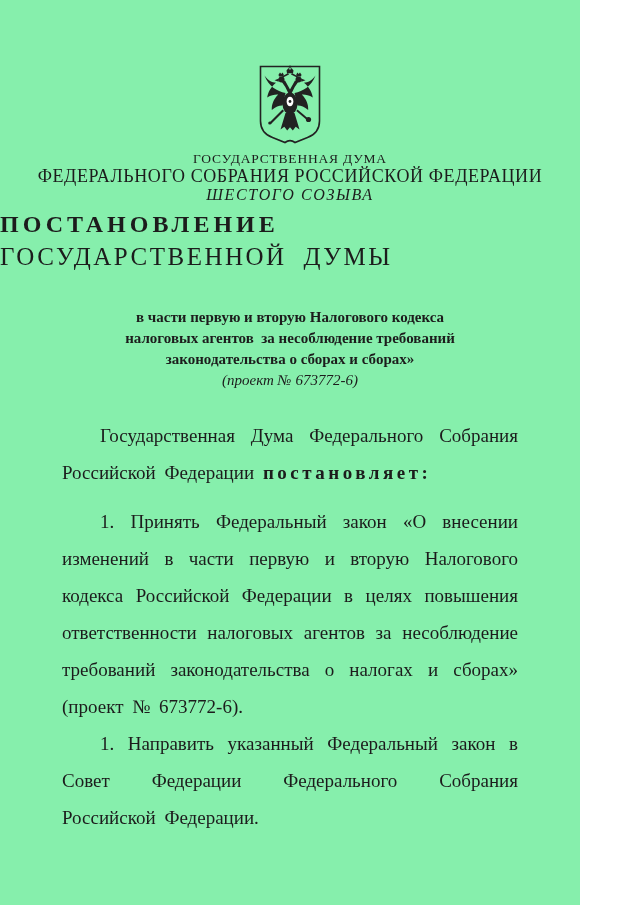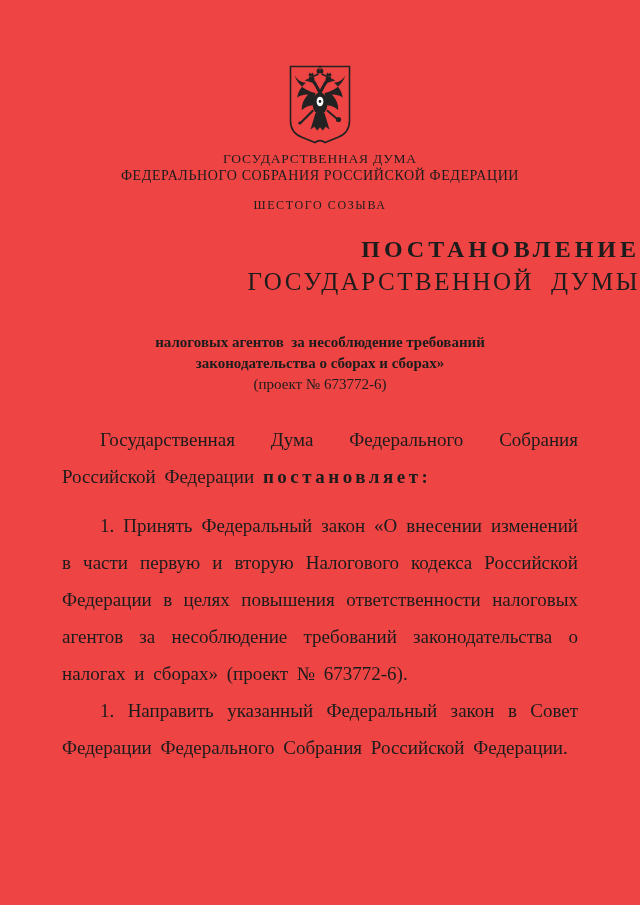--- a/index.html
+++ b/index.html
@@ -1,39 +1,39 @@
 <!DOCTYPE html>
 <html><head>
 <meta charset="utf-8">
 <style>
   html, body { margin: 0; padding: 0; background: #ffffff; }
   .page {
     position: relative;
-    width: 640px;
+    width: 580px;
     height: 905px;
-    background: #ef4444;
+    background: #86efac;
     color: #1c1c1c;
     font-family: "Liberation Serif", "DejaVu Serif", serif;
     overflow: hidden;
   }
   .emblem { width: 70px; height: 84px; margin: 64px auto 2px auto; }
   .emblem svg { display: block; width: 70px; height: 84px; }
 
   .header { text-align: center; }
   .header-line1 { font-size: 13.5px; letter-spacing: 0.8px; line-height: 17px; }
-  .header-line2 { font-size: 14px;   letter-spacing: 0.6px; line-height: 18px; }
-  .header-line3 { font-size: 12px;   letter-spacing: 1.6px; line-height: 16px; margin-top: 12px; }
+  .header-line2 { font-size: 18px;   letter-spacing: 0.6px; line-height: 18px; }
+  .header-line3 { font-size: 16px;   letter-spacing: 1.6px; line-height: 16px; margin-top: 2px; font-style: italic; }
 
-  .title { text-align: right; margin-top: 22px; }
+  .title { text-align: left; margin-top: 7px; }
   .title-line1 { font-size: 24px; font-weight: bold; letter-spacing: 4px; line-height: 28px; }
   .title-line2 { font-size: 25px; letter-spacing: 2.5px; word-spacing: 8px; line-height: 24px; margin-top: 7px; }
 
   .subject { text-align: center; margin-top: 38px; font-size: 15px; font-weight: bold; line-height: 21px; }
   .subject-line { white-space: pre-wrap; }
-  .subject .project { font-weight: normal; }
+  .subject .project { font-weight: normal; font-style: italic; }
 
   .bodytext {
     margin: 26px 62px 0 62px;
     font-size: 19px;
     line-height: 37px;
     text-align: justify;
     word-spacing: 4px;
   }
   .para { margin: 0; text-indent: 38px; }
   .para.spaced-top { margin-top: 12px; }
@@ -92,20 +92,21 @@
     <div class="header-line2">ФЕДЕРАЛЬНОГО СОБРАНИЯ РОССИЙСКОЙ ФЕДЕРАЦИИ</div>
     <div class="header-line3">ШЕСТОГО СОЗЫВА</div>
   </div>
 
   <div class="title">
     <div class="title-line1">ПОСТАНОВЛЕНИЕ</div>
     <div class="title-line2">ГОСУДАРСТВЕННОЙ  ДУМЫ</div>
   </div>
 
   <div class="subject">
+    <div class="subject-line">в части первую и вторую Налогового кодекса</div>
     <div class="subject-line">налоговых агентов  за несоблюдение требований</div>
     <div class="subject-line">законодательства о сборах и сборах»</div>
     <div class="subject-line project">(проект № 673772-6)</div>
   </div>
 
   <div class="bodytext">
     <p class="para"><span>Государственная Дума Федерального Собрания Российской Федерации </span><span class="decree">постановляет:</span></p>
     <p class="para spaced-top">1. Принять Федеральный закон «О внесении изменений в части первую и вторую Налогового кодекса Российской Федерации в целях повышения ответственности налоговых агентов за несоблюдение требований законодательства о налогах и сборах» (проект № 673772-6).</p>
     <p class="para">1. Направить указанный Федеральный закон в Совет Федерации Федерального Собрания Российской Федерации.</p>
   </div>

